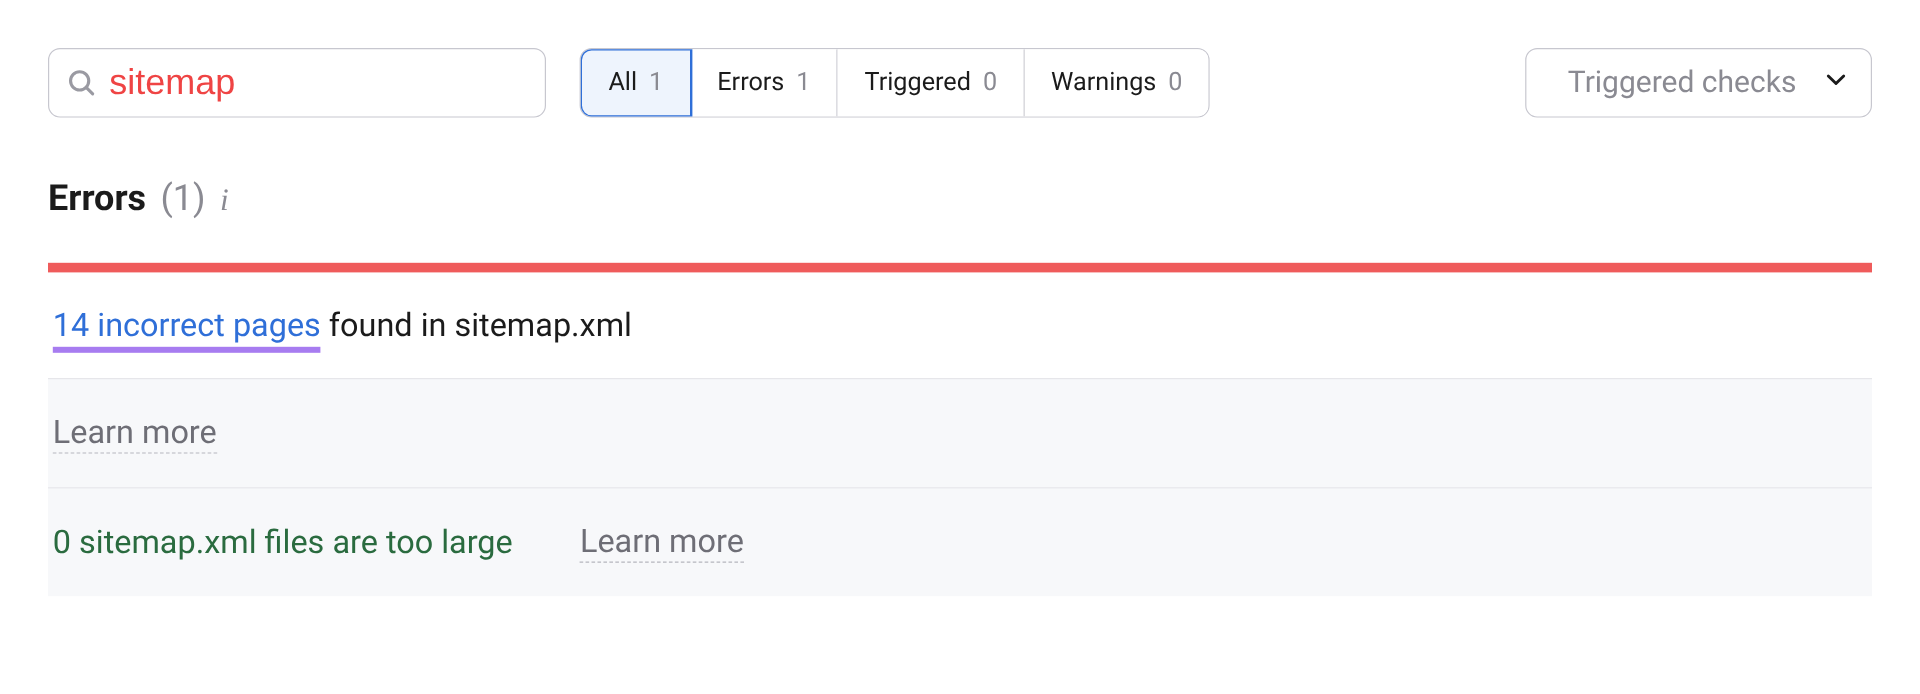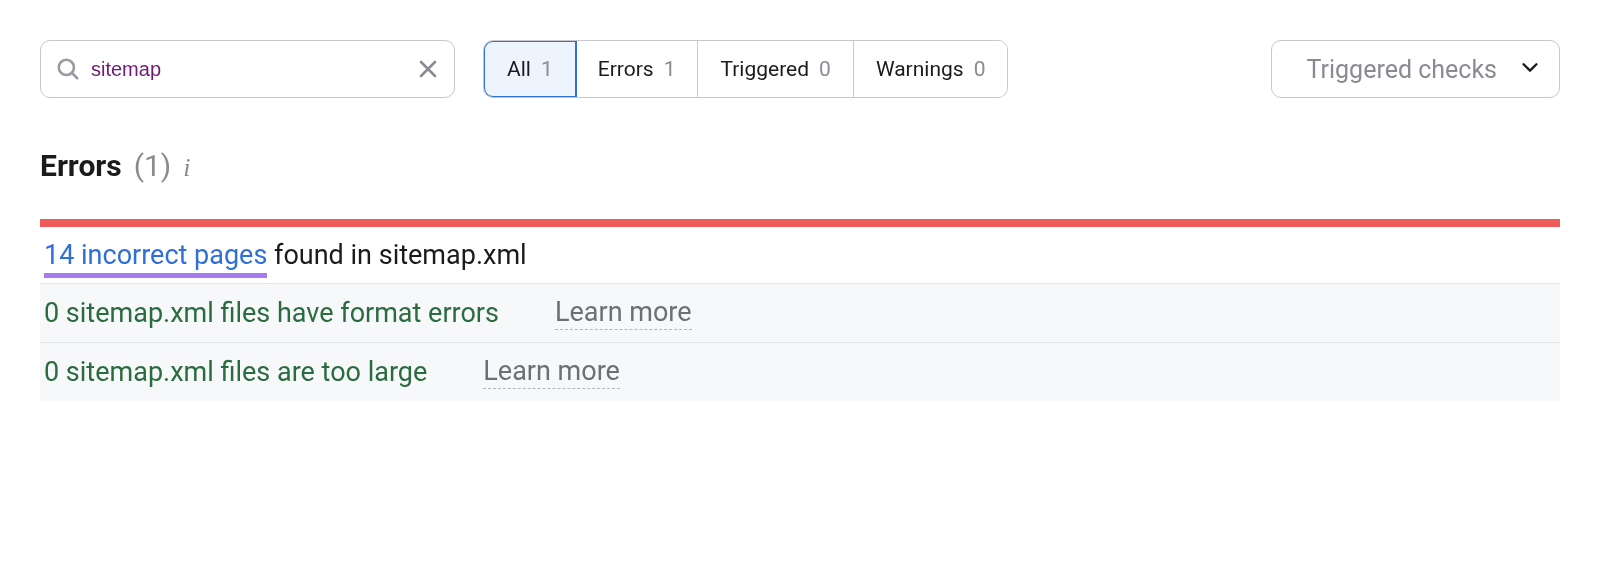--- a/index.html
+++ b/index.html
@@ -23,22 +23,22 @@
       height: 58px;
       border: 1px solid #c7c7cf;
       border-radius: 10px;
       padding: 0 14px;
       gap: 10px;
     }
     .search-wrap input {
       flex: 1;
       border: none;
       outline: none;
-      font-size: 20px;
-      color: #701a75;
+      font-size: 30px;
+      color: #ef4444;
       background: transparent;
     }
     .search-icon svg, .clear-icon svg { display: block; }
     .search-icon { color: #9a9aa2; }
     .clear-icon { color: #8b8b94; cursor: pointer; }
     .tabs {
       display: flex;
       border: 1px solid #c7c7cf;
       border-radius: 10px;
       overflow: hidden;
@@ -83,21 +83,21 @@
       font-size: 30px;
       padding: 0 0 36px 0;
     }
     .section-header .title { font-weight: 700; }
     .section-header .count { color: #8a8a92; font-weight: 400; }
     .info-icon { color: #8a8a92; font-style: italic; font-family: Georgia, serif; font-size: 26px; }
     .divider-red { height: 8px; background: #ef5b5b; width: 100%; }
     .issue-row {
       display: flex;
       align-items: center;
-      padding: 12px 4px;
+      padding: 28px 4px;
       font-size: 27px;
       gap: 56px;
       border-top: 1px solid #e6e6ea;
     }
     .issue-row.first { border-top: none; }
     .issue-row.muted { background: #f7f8fa; }
     .issue-text { color: #1b1b1b; }
     .issue-link {
       color: #2f6fd8;
       cursor: pointer;
@@ -169,20 +169,19 @@
 
 <div class="divider-red"></div>
 
 <div class="issue-row first">
   <span class="issue-text">
     <span class="issue-link">14 incorrect pages</span><span> found in sitemap.xml</span>
   </span>
 </div>
 
 <div class="issue-row muted">
-  <span class="issue-zero">0 sitemap.xml files have format errors</span>
   <span class="hint-link">Learn more</span>
 </div>
 
 <div class="issue-row muted">
   <span class="issue-zero">0 sitemap.xml files are too large</span>
   <span class="hint-link">Learn more</span>
 </div>
 
 </body></html>

